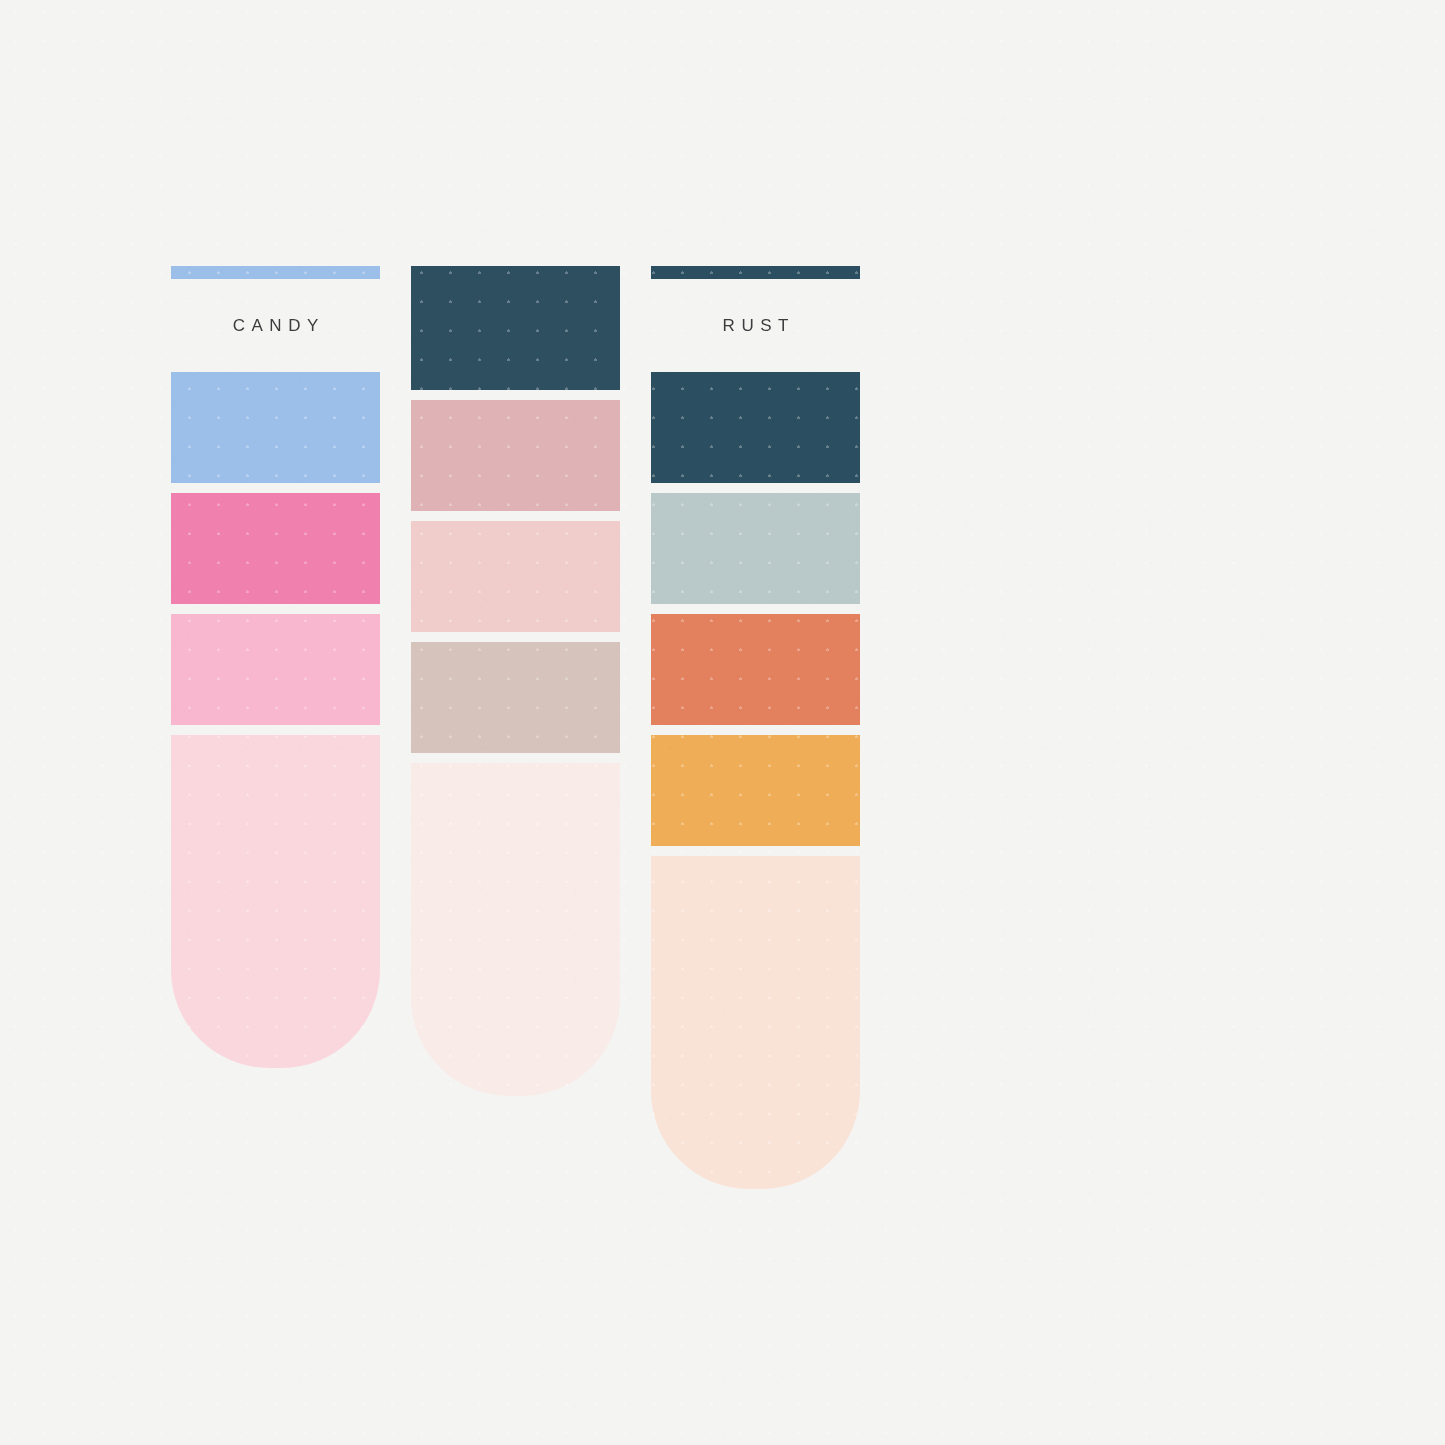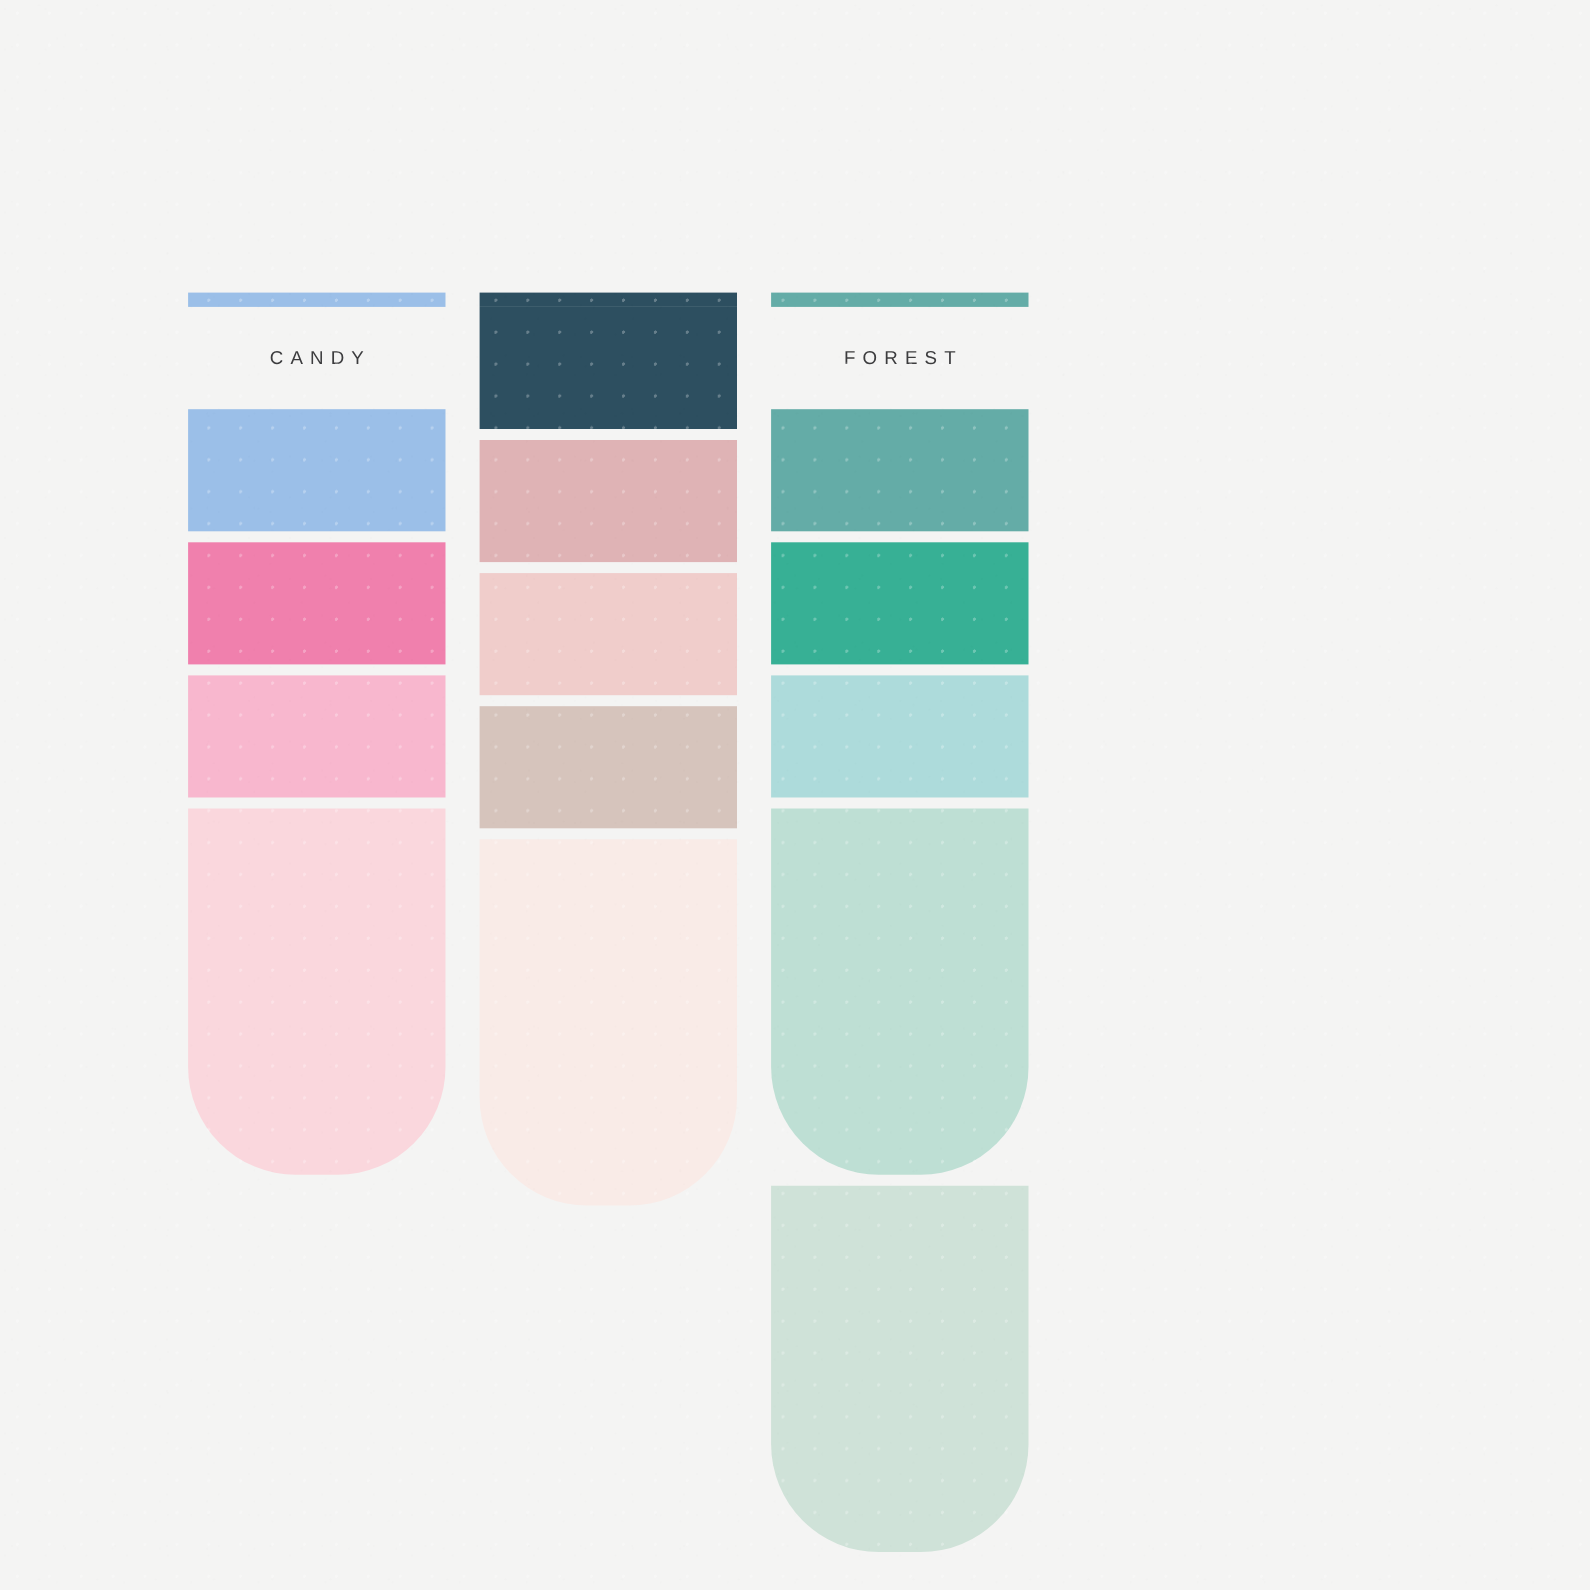--- a/index.html
+++ b/index.html
@@ -39,21 +39,21 @@
     top: 266px;
     width: 1103px;
     height: 930px;
     display: flex;
     flex-direction: row;
     gap: 31px;
     z-index: 2;
   }
 
   .palette-column {
-    width: 234px;
+    width: 209px;
     display: flex;
     flex-direction: column;
   }
 
   .top-rule {
     height: 13px;
     width: 100%;
     flex: 0 0 13px;
   }
 
@@ -110,23 +110,23 @@
       <div class="top-rule" style="background-color: rgb(45, 79, 96);"></div>
       <div class="swatch-stack">
         <div class="swatch" style="background-color: rgb(45, 79, 96);"></div>
         <div class="swatch" style="background-color: rgb(223, 179, 181);"></div>
         <div class="swatch" style="background-color: rgb(240, 205, 203);"></div>
         <div class="swatch" style="background-color: rgb(214, 196, 188);"></div>
         <div class="swatch tail" style="background-color: rgb(249, 235, 231); height: 333px; flex: 0 0 333px;"></div>
       </div>
     </div>
     <div class="palette-column">
-      <div class="top-rule" style="background-color: rgb(100, 172, 167);"></div>
-      <div class="column-label">FOREST</div>
+      <div class="top-rule" style="background-color: rgb(43, 78, 97);"></div>
+      <div class="column-label">RUST</div>
       <div class="swatch-stack">
-        <div class="swatch" style="background-color: rgb(100, 172, 167);"></div>
-        <div class="swatch" style="background-color: rgb(55, 176, 149);"></div>
-        <div class="swatch" style="background-color: rgb(173, 219, 219);"></div>
-        <div class="swatch tail" style="background-color: rgb(190, 223, 212); height: 333px; flex: 0 0 333px;"></div>
-        <div class="swatch tail" style="background-color: rgb(207, 226, 216); height: 333px; flex: 0 0 333px;"></div>
+        <div class="swatch" style="background-color: rgb(43, 78, 97);"></div>
+        <div class="swatch" style="background-color: rgb(185, 200, 200);"></div>
+        <div class="swatch" style="background-color: rgb(227, 129, 95);"></div>
+        <div class="swatch" style="background-color: rgb(240, 173, 88);"></div>
+        <div class="swatch tail" style="background-color: rgb(249, 227, 215); height: 333px; flex: 0 0 333px;"></div>
       </div>
     </div>
   </div>
 
 </body></html>

